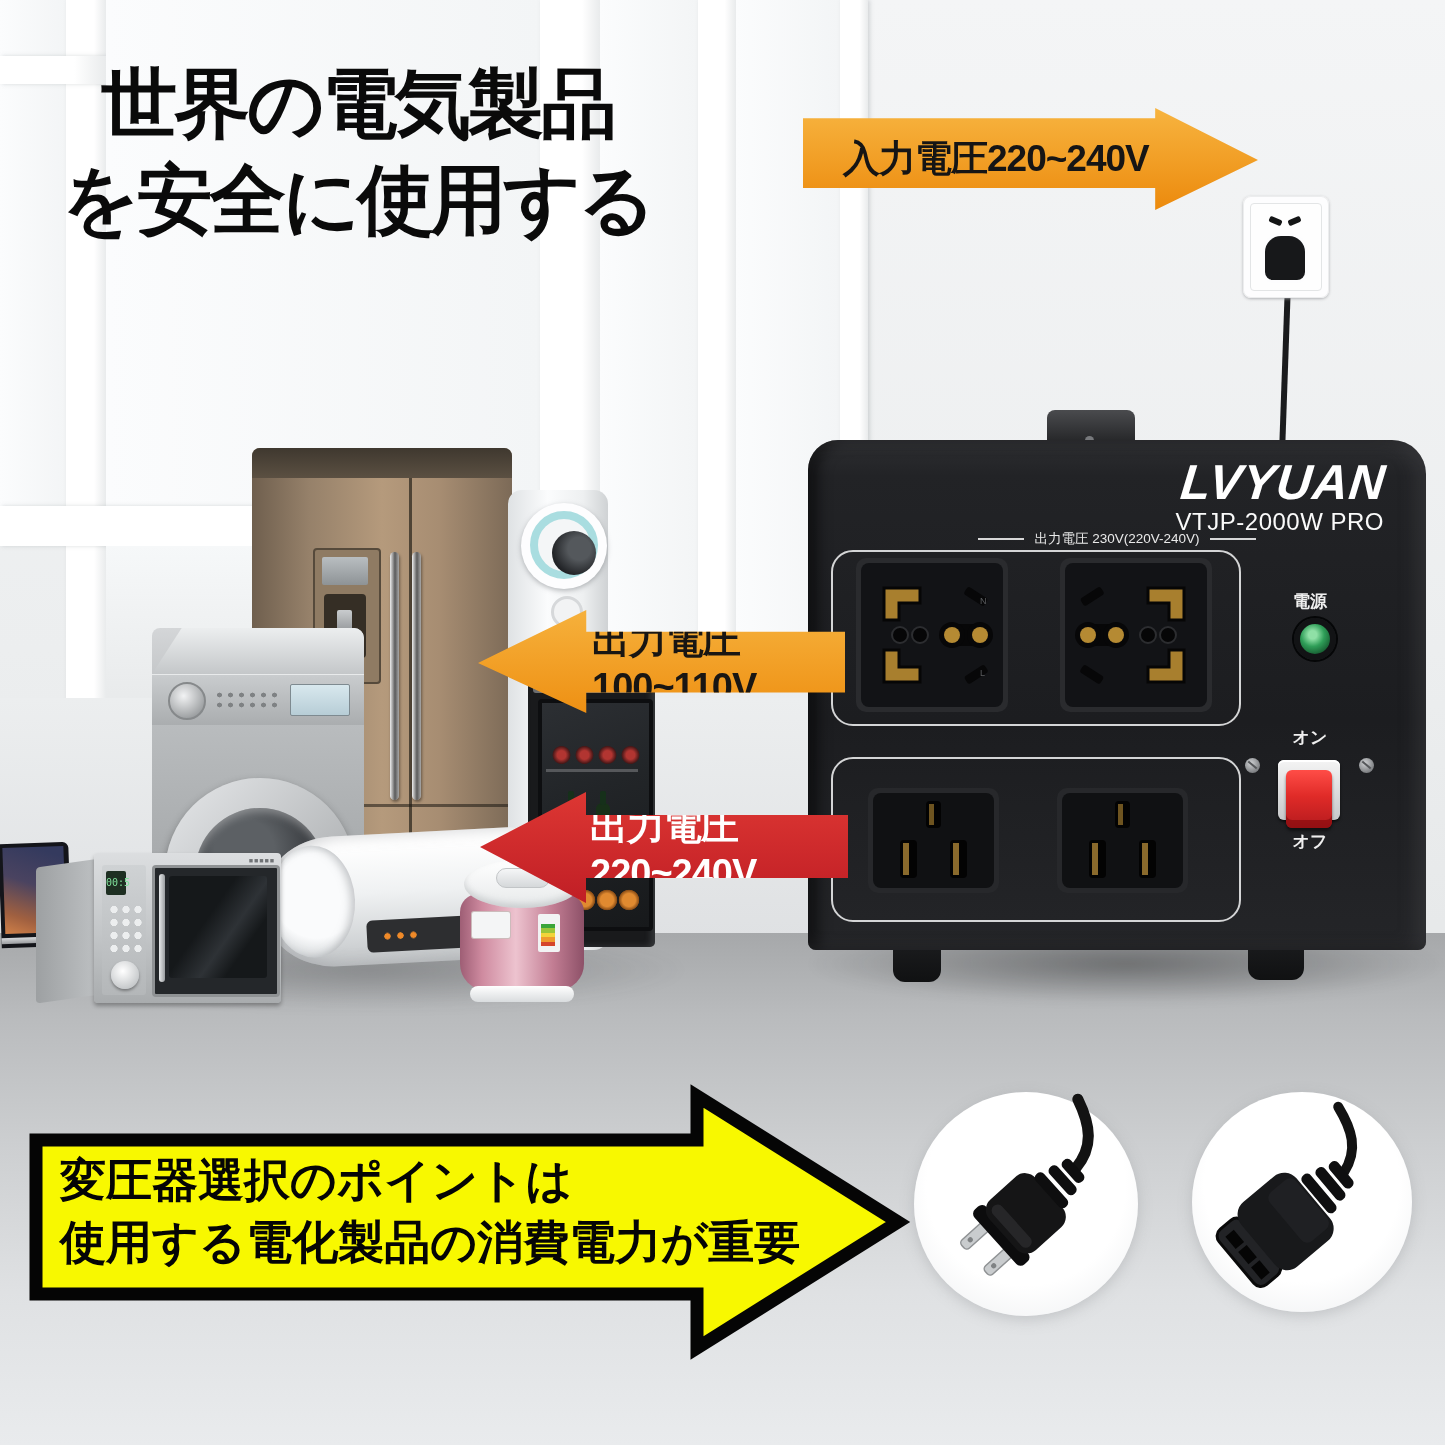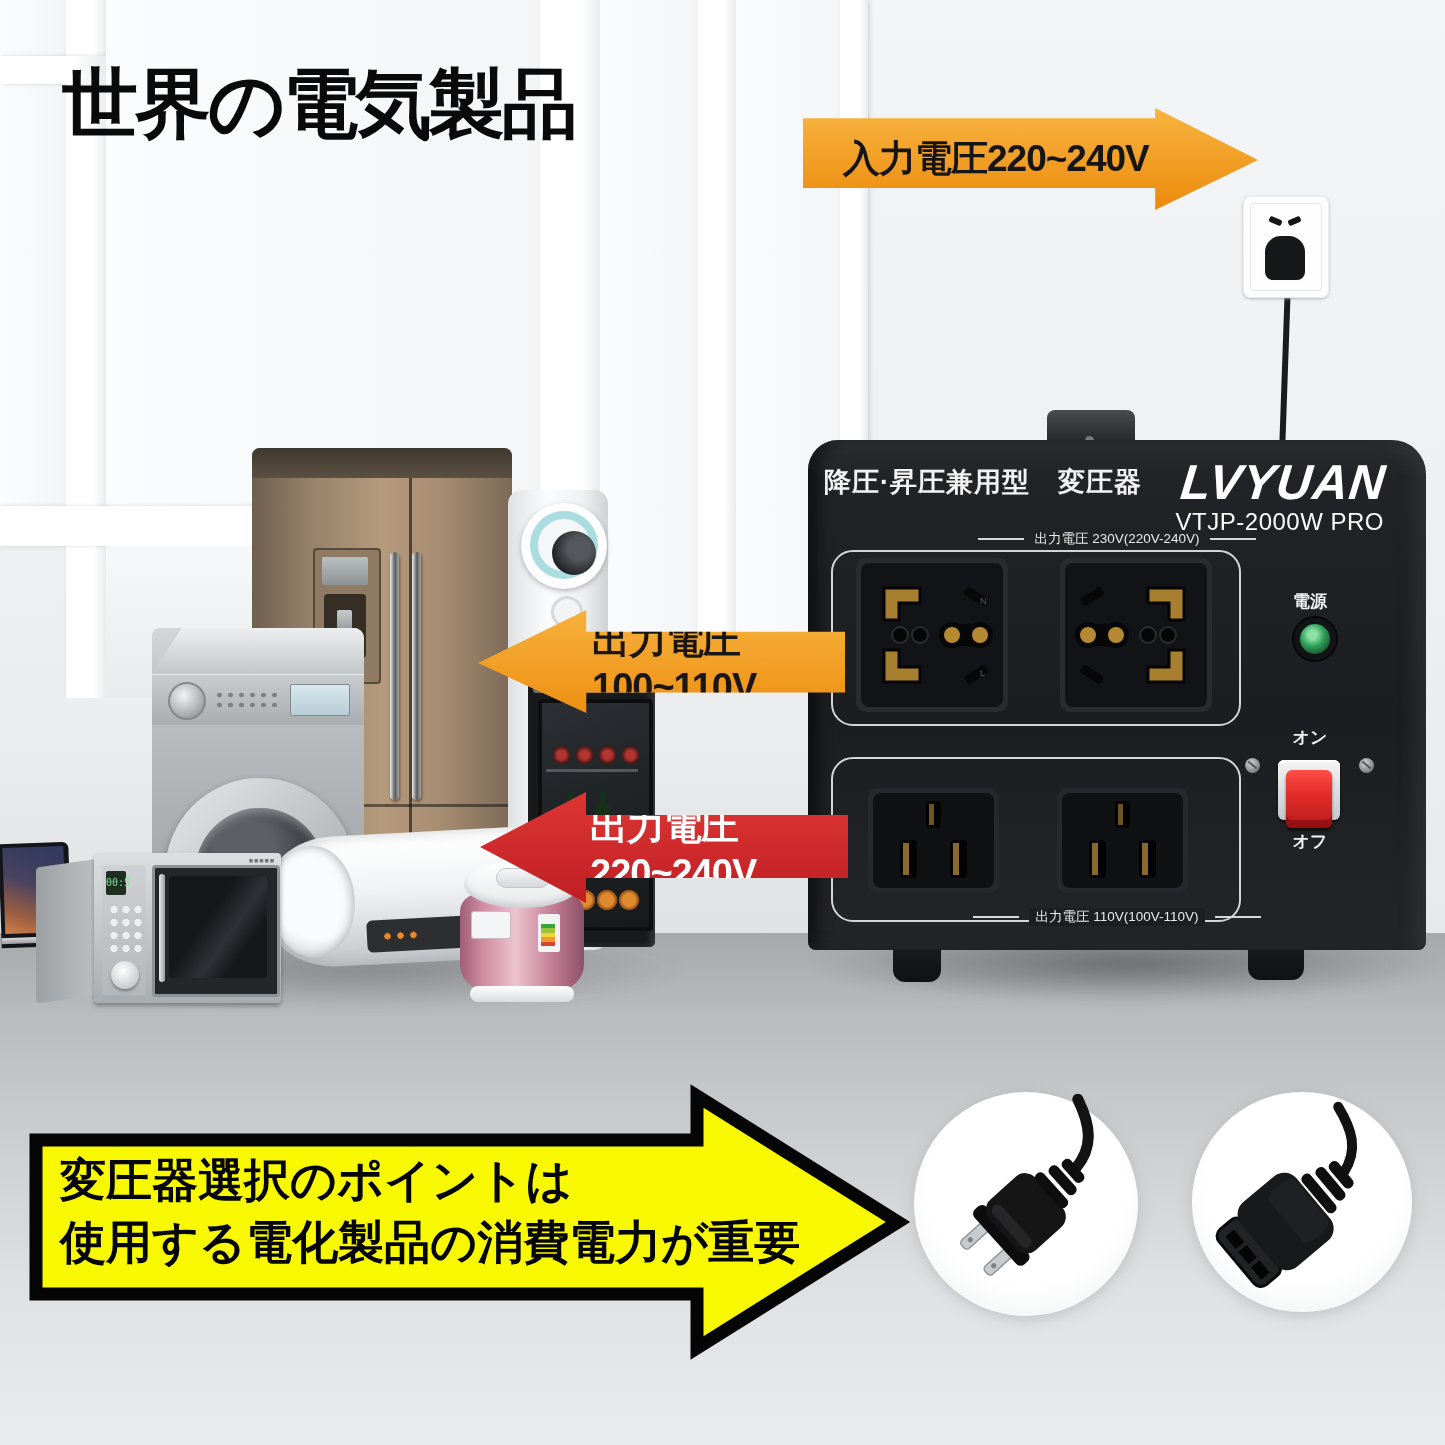--- a/index.html
+++ b/index.html
@@ -184,21 +184,21 @@
   <div class="abs glass" style="left:106px;top:546px;width:434px;height:160px;background:linear-gradient(180deg,#f6f8f9,#e8eaeb);"></div>
   <div class="abs frame" style="left:540px;top:0;width:60px;height:712px;"></div>
   <div class="abs glass" style="left:600px;top:0;width:98px;height:656px;"></div>
   <div class="abs frame" style="left:698px;top:0;width:38px;height:650px;"></div>
   <div class="abs glass" style="left:736px;top:0;width:104px;height:644px;"></div>
   <div class="abs frame" style="left:840px;top:0;width:28px;height:636px;"></div>
   <div class="abs" id="wall-lower"></div>
   <div class="abs" id="floor"></div>
   <div class="abs" id="cluster-shadow"></div>
 
-  <div class="abs" id="page-title"><span>世界の電気製品</span><br></div>
+  <div class="abs" id="page-title"><span>世界の電気製品</span><br><span>を安全に使用する</span></div>
 
   <div class="abs" id="tv">
     <div class="abs screen"></div>
     <div class="abs base"></div>
   </div>
 
   <div class="abs" id="fridge">
     <div class="abs topband"></div>
     <div class="abs vsplit"></div>
     <div class="abs hsplit"></div>
@@ -277,21 +277,20 @@
     </div>
   </div>
 
   <div class="abs" id="device-shadow"></div>
   <div class="abs" id="power-cord"></div>
   <div class="abs" id="device-handle"></div>
   <div class="abs foot" id="foot-l"></div>
   <div class="abs foot" id="foot-r"></div>
 
   <div class="abs" id="device">
-    <div class="abs label-row">降圧·昇圧兼用型　変圧器</div>
     <div class="abs" id="brand-logo">LVYUAN</div>
     <div class="abs" id="model-number">VTJP-2000W PRO</div>
 
     <div class="abs sec-label" id="sec-label-top">
         <span>出力電圧 230V(220V-240V)</span>
       </div>
     <div class="abs section" id="section-top"></div>
 
     <svg class="outlet" style="left:48px;top:118px;" width="152" height="154" viewBox="0 0 152 154">
       <rect x="0" y="0" width="152" height="154" rx="10" fill="#2a2b2e"></rect>
@@ -320,23 +319,20 @@
       <rect x="27" y="66" width="30" height="22" fill="#070708"></rect>
       <circle cx="28" cy="77" r="13" fill="#070708"></circle>
         <circle cx="56" cy="77" r="13" fill="#070708"></circle>
       <circle cx="28" cy="77" r="8" fill="#b58a33"></circle>
         <circle cx="56" cy="77" r="8" fill="#b58a33"></circle>
       <rect x="20" y="34" width="24" height="9" rx="3" fill="#070708" transform="rotate(-33 32 38)"></rect>
       <rect x="20" y="112" width="24" height="9" rx="3" fill="#070708" transform="rotate(33 32 116)"></rect>
     </svg>
 
     <div class="abs section" id="section-bottom"></div>
-    <div class="abs sec-label" id="sec-label-bottom">
-        <span>出力電圧 110V(100V-110V)</span>
-      </div>
 
     <svg class="outlet" style="left:60px;top:348px;" width="131" height="105" viewBox="0 0 131 105">
       <rect x="0" y="0" width="131" height="105" rx="10" fill="#27282b"></rect>
       <rect x="5" y="5" width="121" height="95" rx="8" fill="#101113"></rect>
       <rect x="58" y="13" width="15" height="27" rx="4" fill="#030303"></rect>
       <rect x="61" y="16" width="5" height="21" fill="#6e5420"></rect>
       <rect x="32" y="52" width="17" height="38" rx="4" fill="#030303"></rect>
       <rect x="35" y="55" width="6" height="32" fill="#8a6a2c"></rect>
       <rect x="82" y="52" width="17" height="38" rx="4" fill="#030303"></rect>
       <rect x="85" y="55" width="6" height="32" fill="#8a6a2c"></rect>

